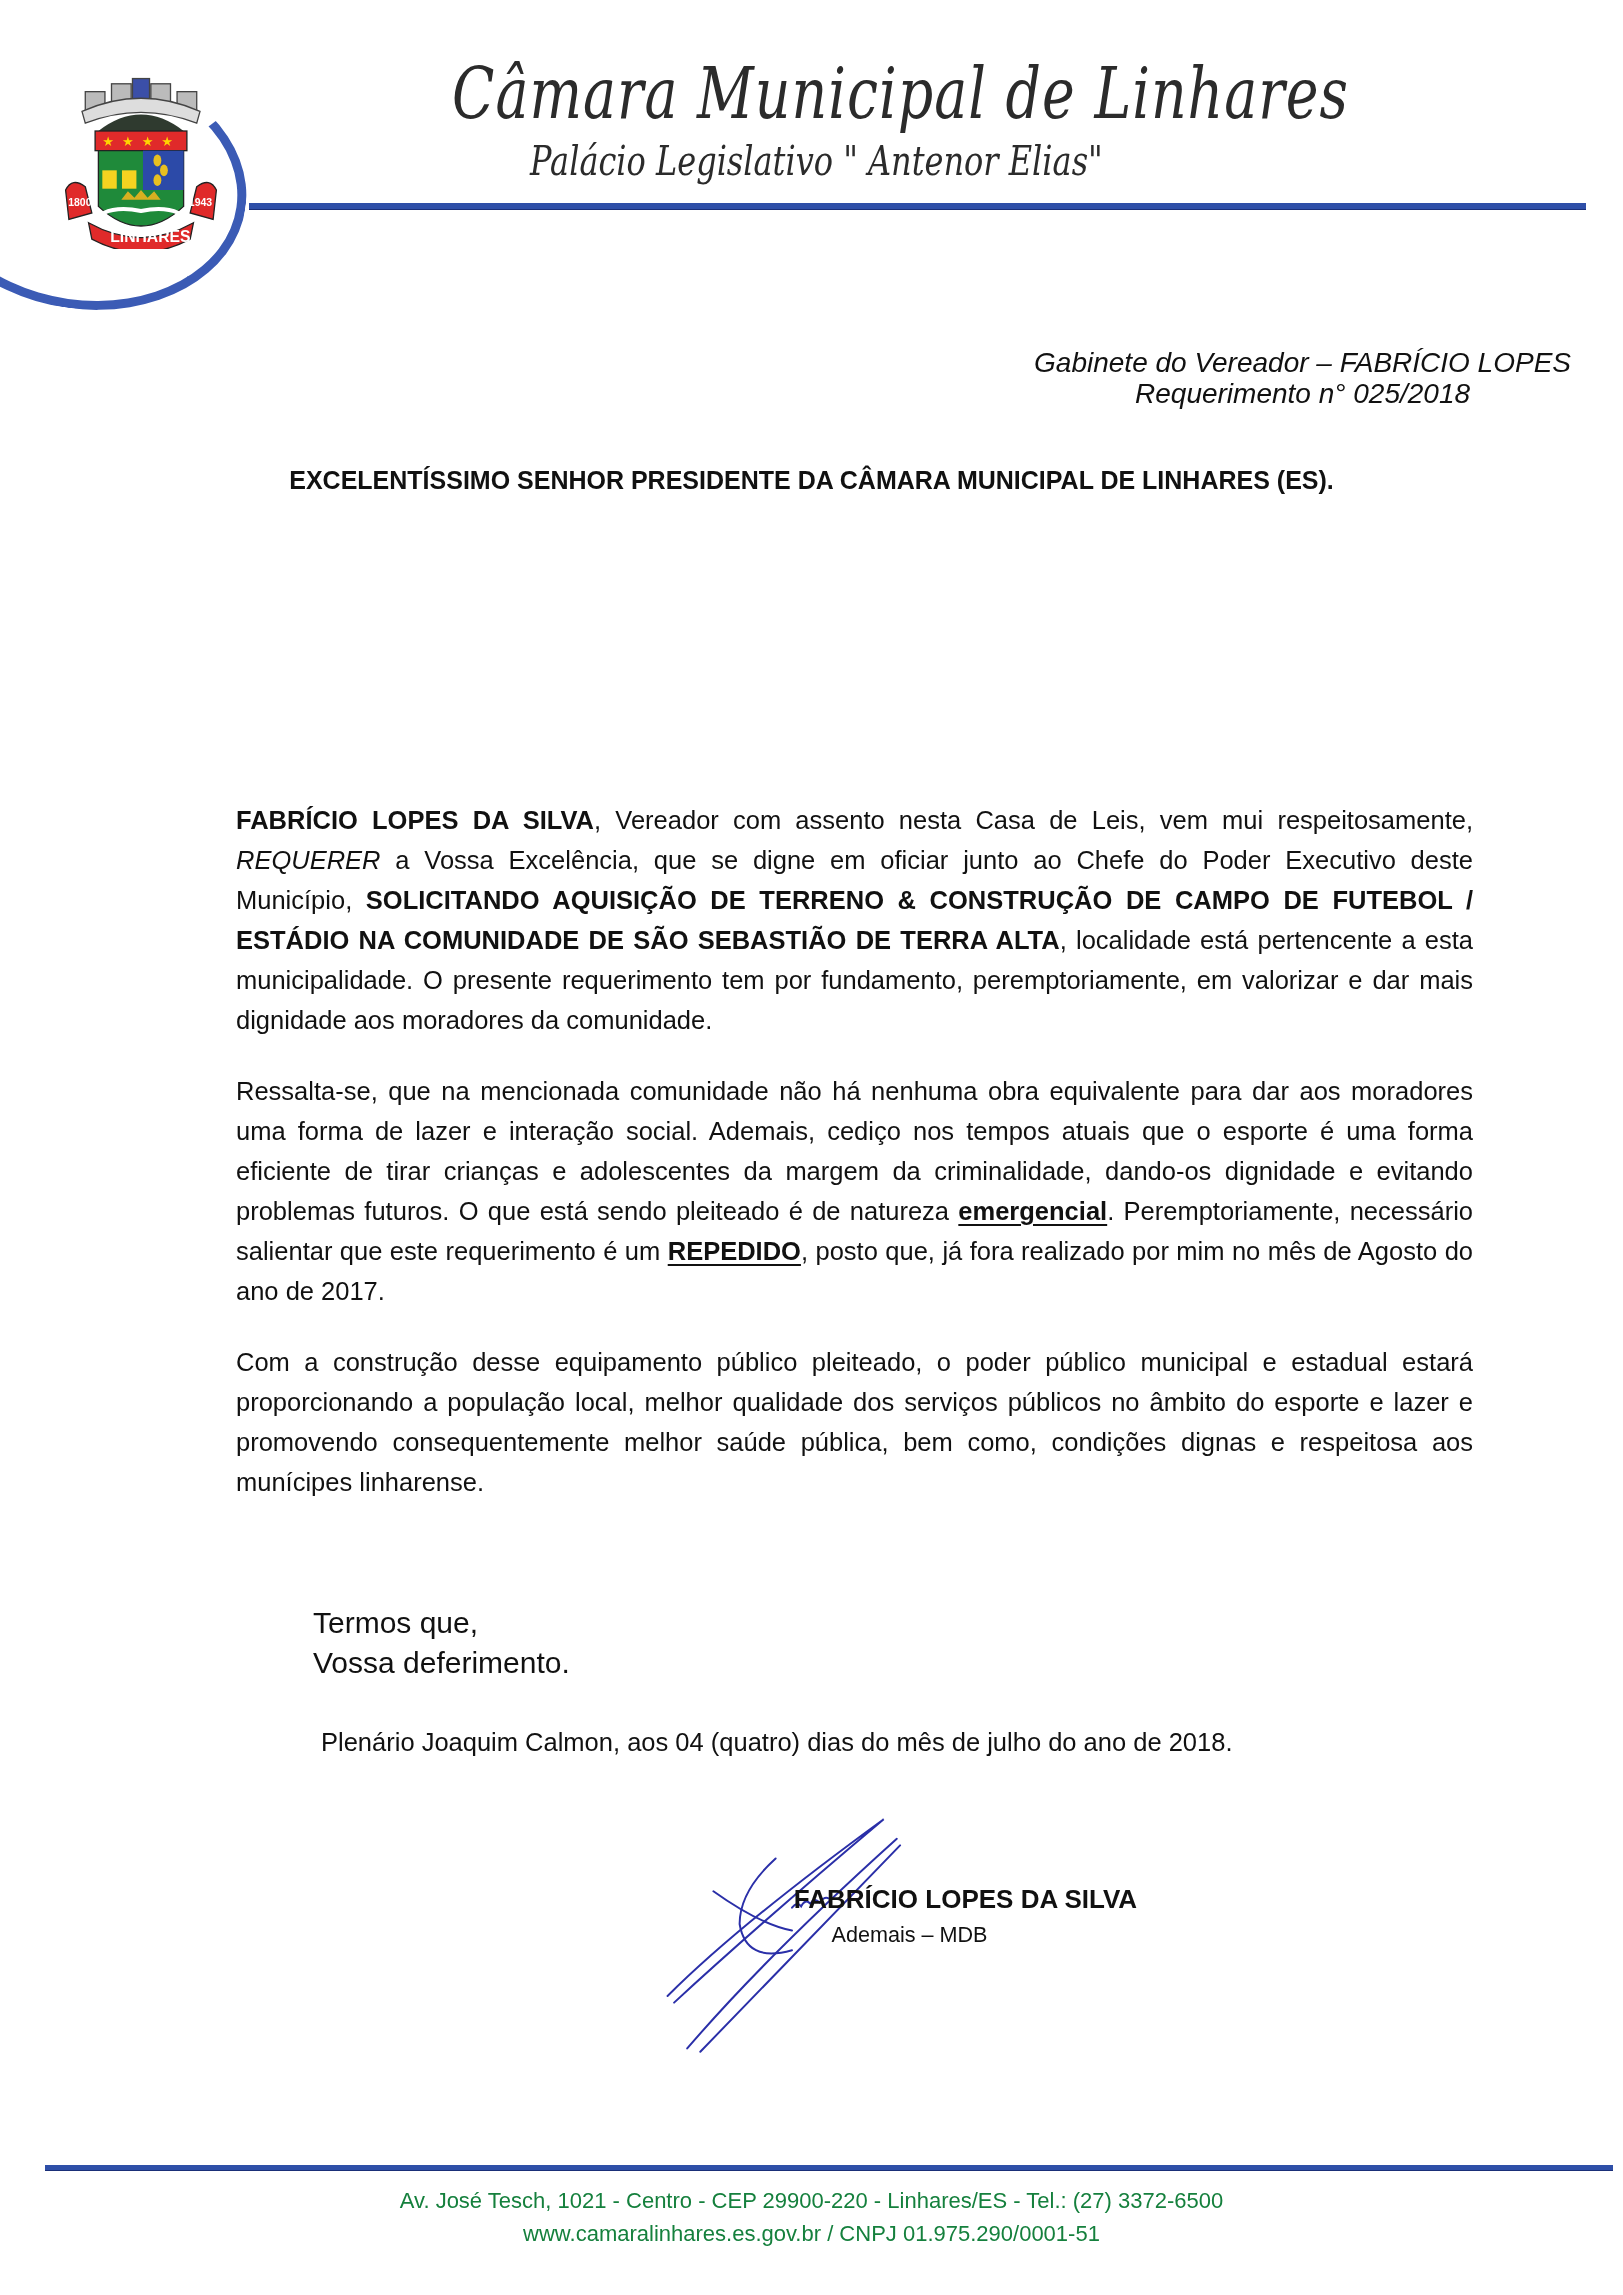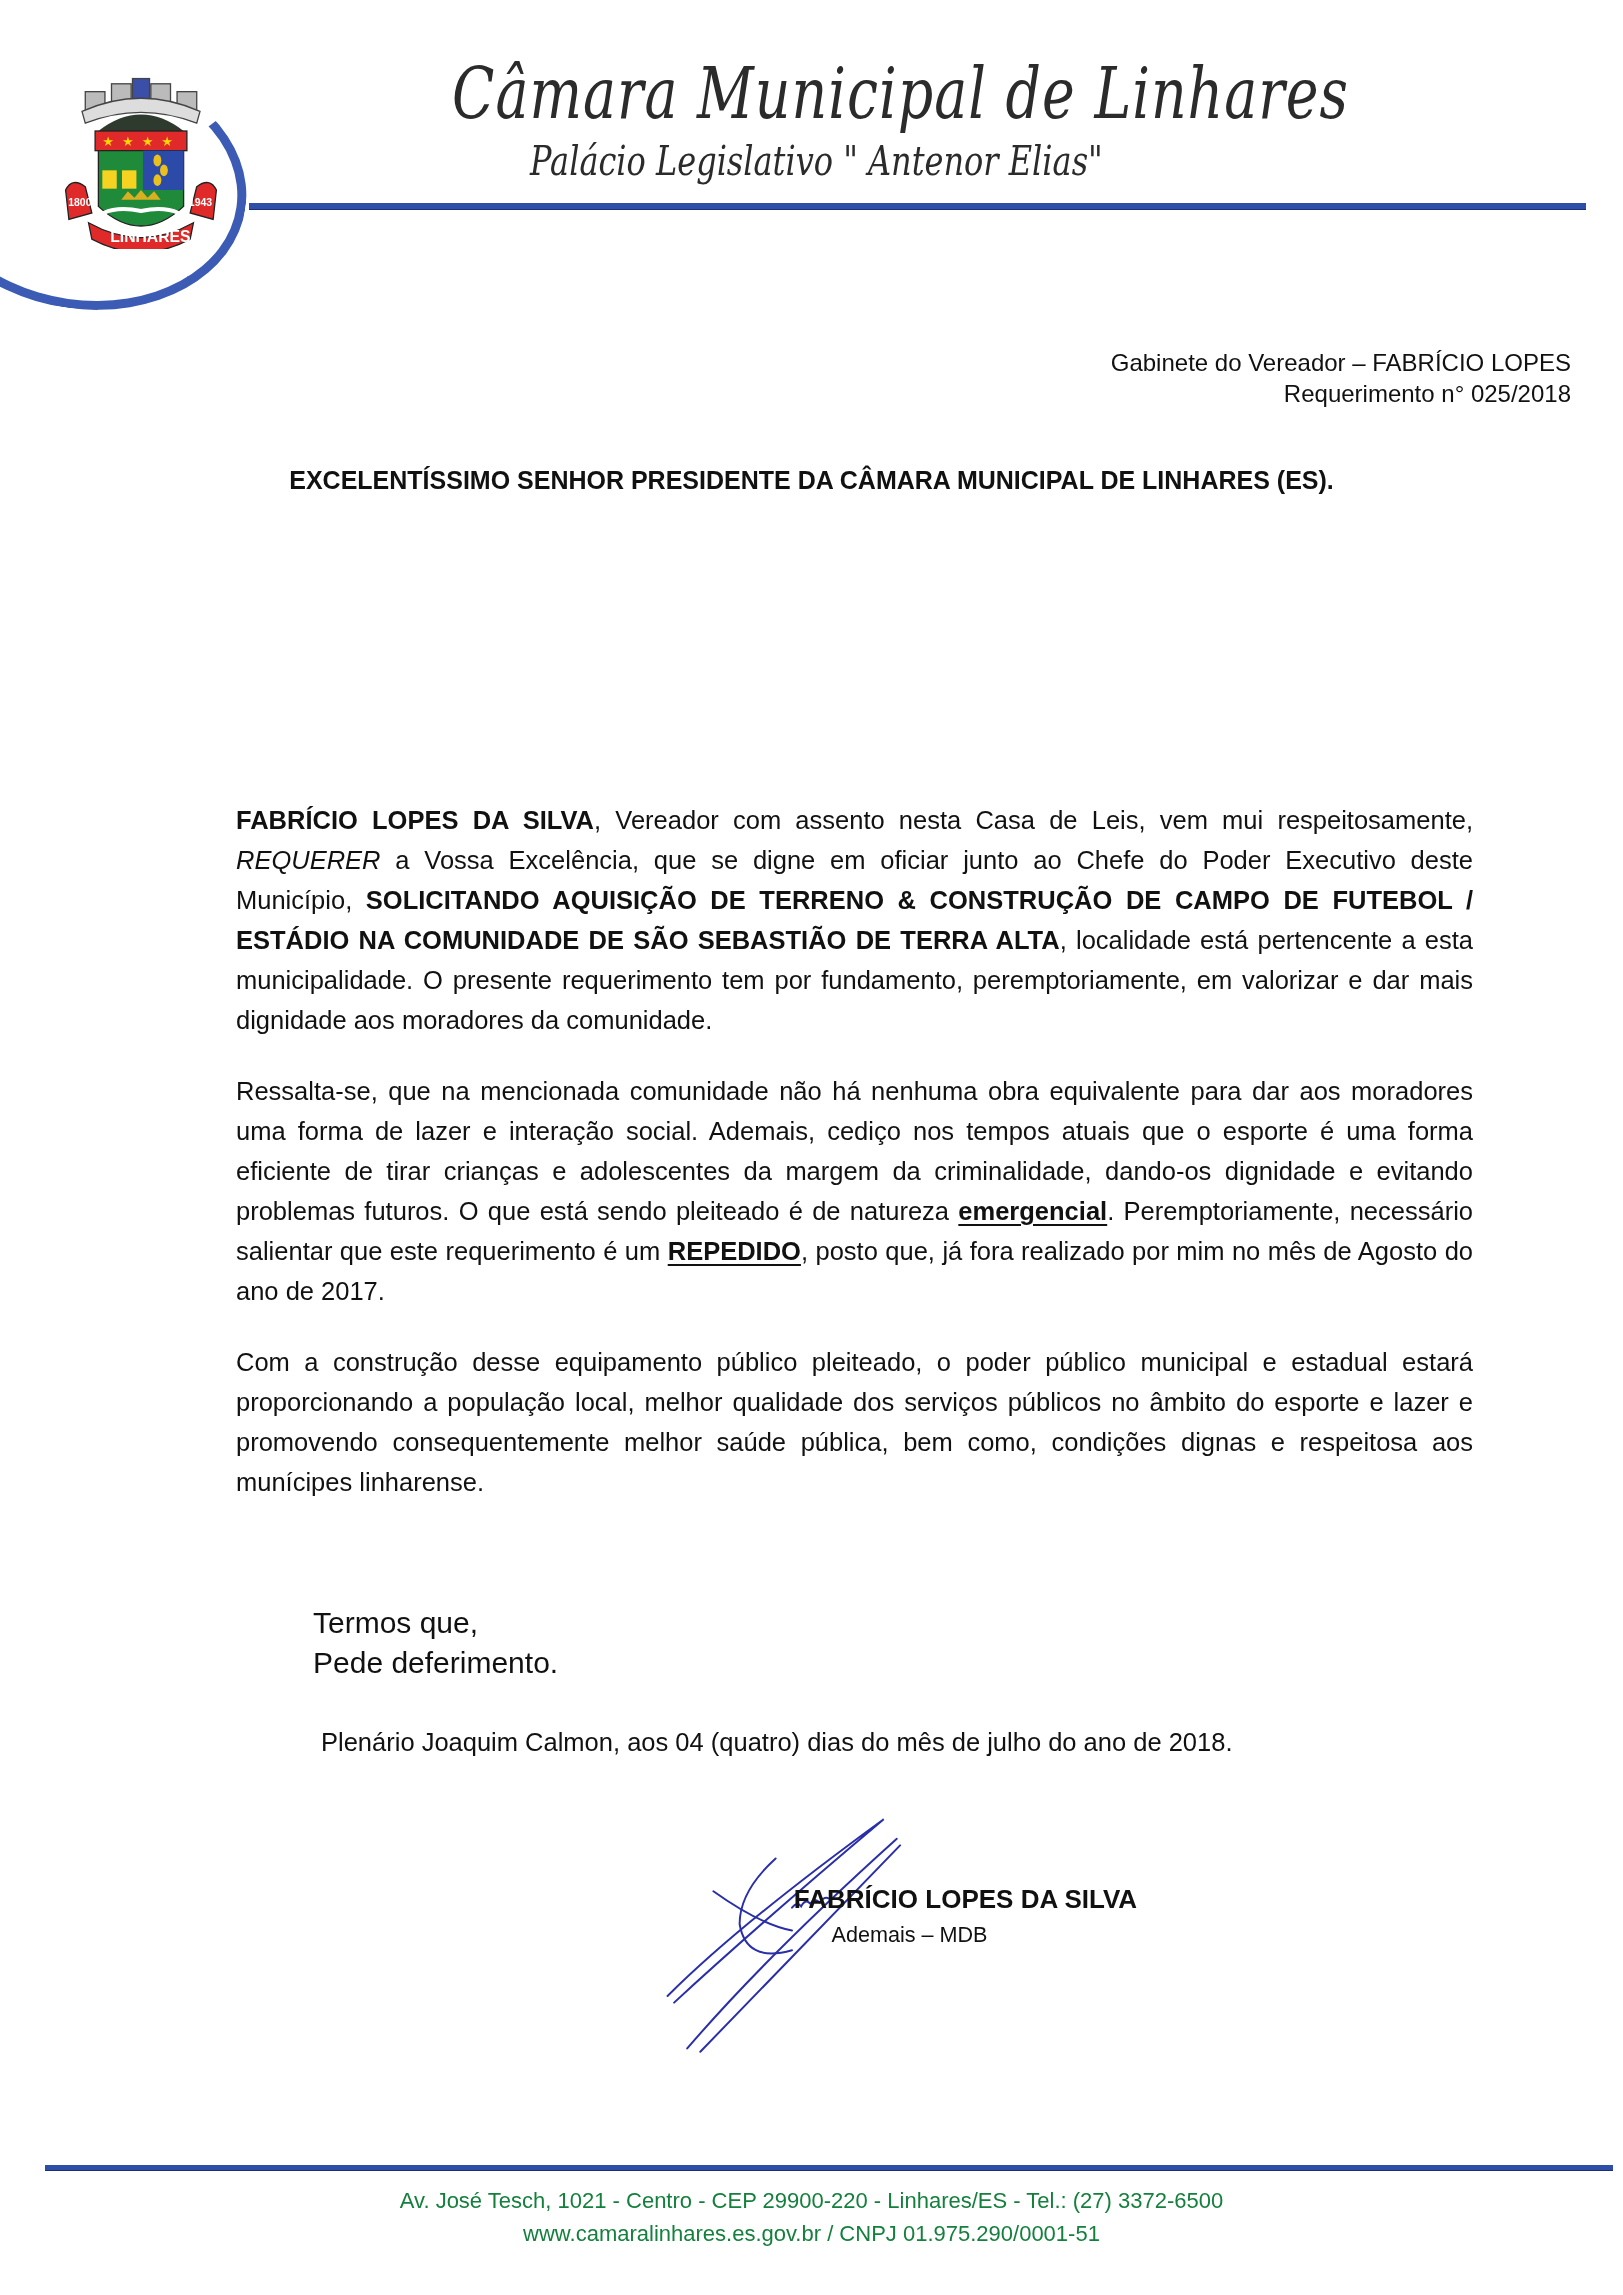--- a/index.html
+++ b/index.html
@@ -16,21 +16,21 @@
   .crest { position: absolute; left: 59px; top: 72px; width: 164px; height: 177px; }
 
   .org-title { position: absolute; left: 452px; top: 52px; font-family: "DejaVu Serif", serif;
                font-style: italic; font-size: 71px; letter-spacing: 1.3px; color: #2b2b2b;
                transform: scaleX(0.78); transform-origin: left; white-space: nowrap; }
   .org-subtitle { position: absolute; left: 530px; top: 137px; font-family: "DejaVu Serif", serif;
                   font-style: italic; font-size: 41px; color: #2b2b2b;
                   transform: scaleX(0.78); transform-origin: left; white-space: nowrap; }
 
   
-  .ref { position: absolute; right: 52px; top: 347px; text-align: right; font-size: 24px; line-height: 31px; }
+  .ref { position: absolute; right: 52px; top: 347px; text-align: center; font-size: 28px; line-height: 31px; font-style: italic; }
 
   .addressee { position: absolute; left: 0; width: 1623px; top: 466px; text-align: center;
                font-weight: bold; font-size: 25px; }
 
   
   .body { position: absolute; left: 236px; width: 1237px; top: 776px; font-size: 25.5px; line-height: 40px; margin-top: 24px; }
   .body p { margin: 0 0 31px 0; text-align: justify; text-align-last: left; }
   .b { font-weight: bold; }
   .i { font-style: italic; }
   .u { text-decoration: underline; text-decoration-thickness: 2px; text-underline-offset: 3.9px; }
@@ -112,21 +112,21 @@
     <span class="b">FABRÍCIO LOPES DA SILVA</span><span>, Vereador com assento nesta Casa de Leis, vem mui respeitosamente, </span><span class="i">REQUERER</span><span> a Vossa Excelência, que se digne em oficiar junto ao Chefe do Poder Executivo deste Município, </span><span class="b">SOLICITANDO AQUISIÇÃO DE TERRENO &amp; CONSTRUÇÃO DE CAMPO DE FUTEBOL / ESTÁDIO NA COMUNIDADE DE SÃO SEBASTIÃO DE TERRA ALTA</span><span>, localidade está pertencente a esta municipalidade. O presente requerimento tem por fundamento, peremptoriamente, em valorizar e dar mais dignidade aos moradores da comunidade.</span>
   </p>
   <p>
     <span>Ressalta-se, que na mencionada comunidade não há nenhuma obra equivalente para dar aos moradores uma forma de lazer e interação social. Ademais, cediço nos tempos atuais que o esporte é uma forma eficiente de tirar crianças e adolescentes da margem da criminalidade, dando-os dignidade e evitando problemas futuros. O que está sendo pleiteado é de natureza </span><span class="b u">emergencial</span><span>. Peremptoriamente, necessário salientar que este requerimento é um </span><span class="b u">REPEDIDO</span><span>, posto que, já fora realizado por mim no mês de Agosto do ano de 2017.</span>
   </p>
   <p>Com a construção desse equipamento público pleiteado, o poder público municipal e estadual estará proporcionando a população local, melhor qualidade dos serviços públicos no âmbito do esporte e lazer e promovendo consequentemente melhor saúde pública, bem como, condições dignas e respeitosa aos munícipes linharense.</p>
 </div>
 
 <div class="closing">
   <div>Termos que,</div>
-  <div>Pede deferimento.</div>
+  <div>Vossa deferimento.</div>
 </div>
 
 <div class="dateline">Plenário Joaquim Calmon, aos 04 (quatro) dias do mês de julho do ano de 2018.</div>
 
 <svg class="signature-scribble" viewBox="0 0 400 400">
   <g fill="none" stroke="#2a2fa8" stroke-width="3" stroke-linecap="round">
     <path d="M10 310 Q120 200 340 40 Q150 200 20 320"></path>
     <path d="M40 390 Q160 250 360 70"></path>
     <path d="M60 395 Q190 260 365 80"></path>
     <path d="M175 100 Q120 150 120 200 Q130 260 200 240"></path>

